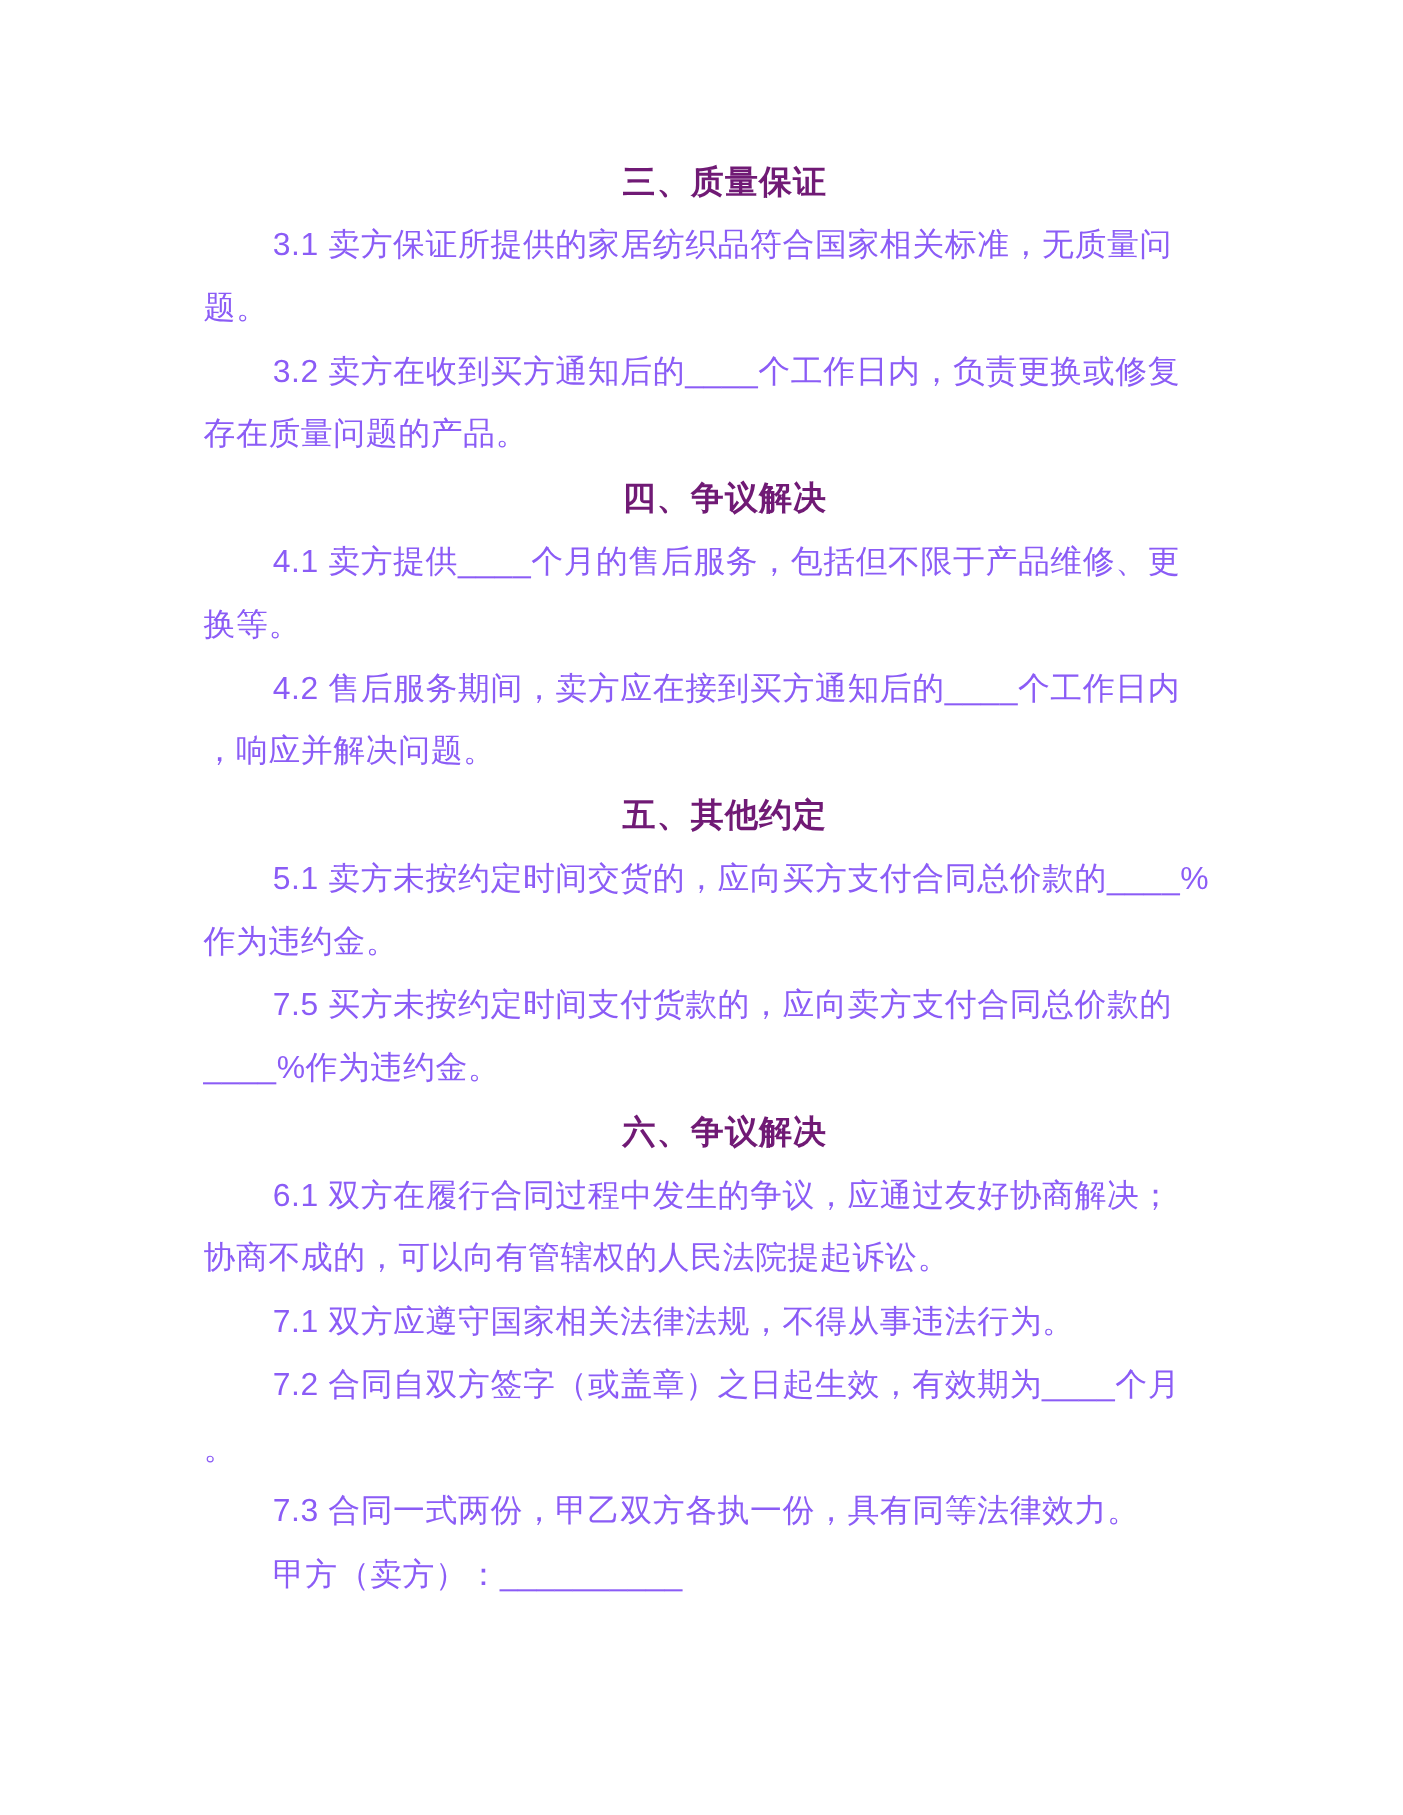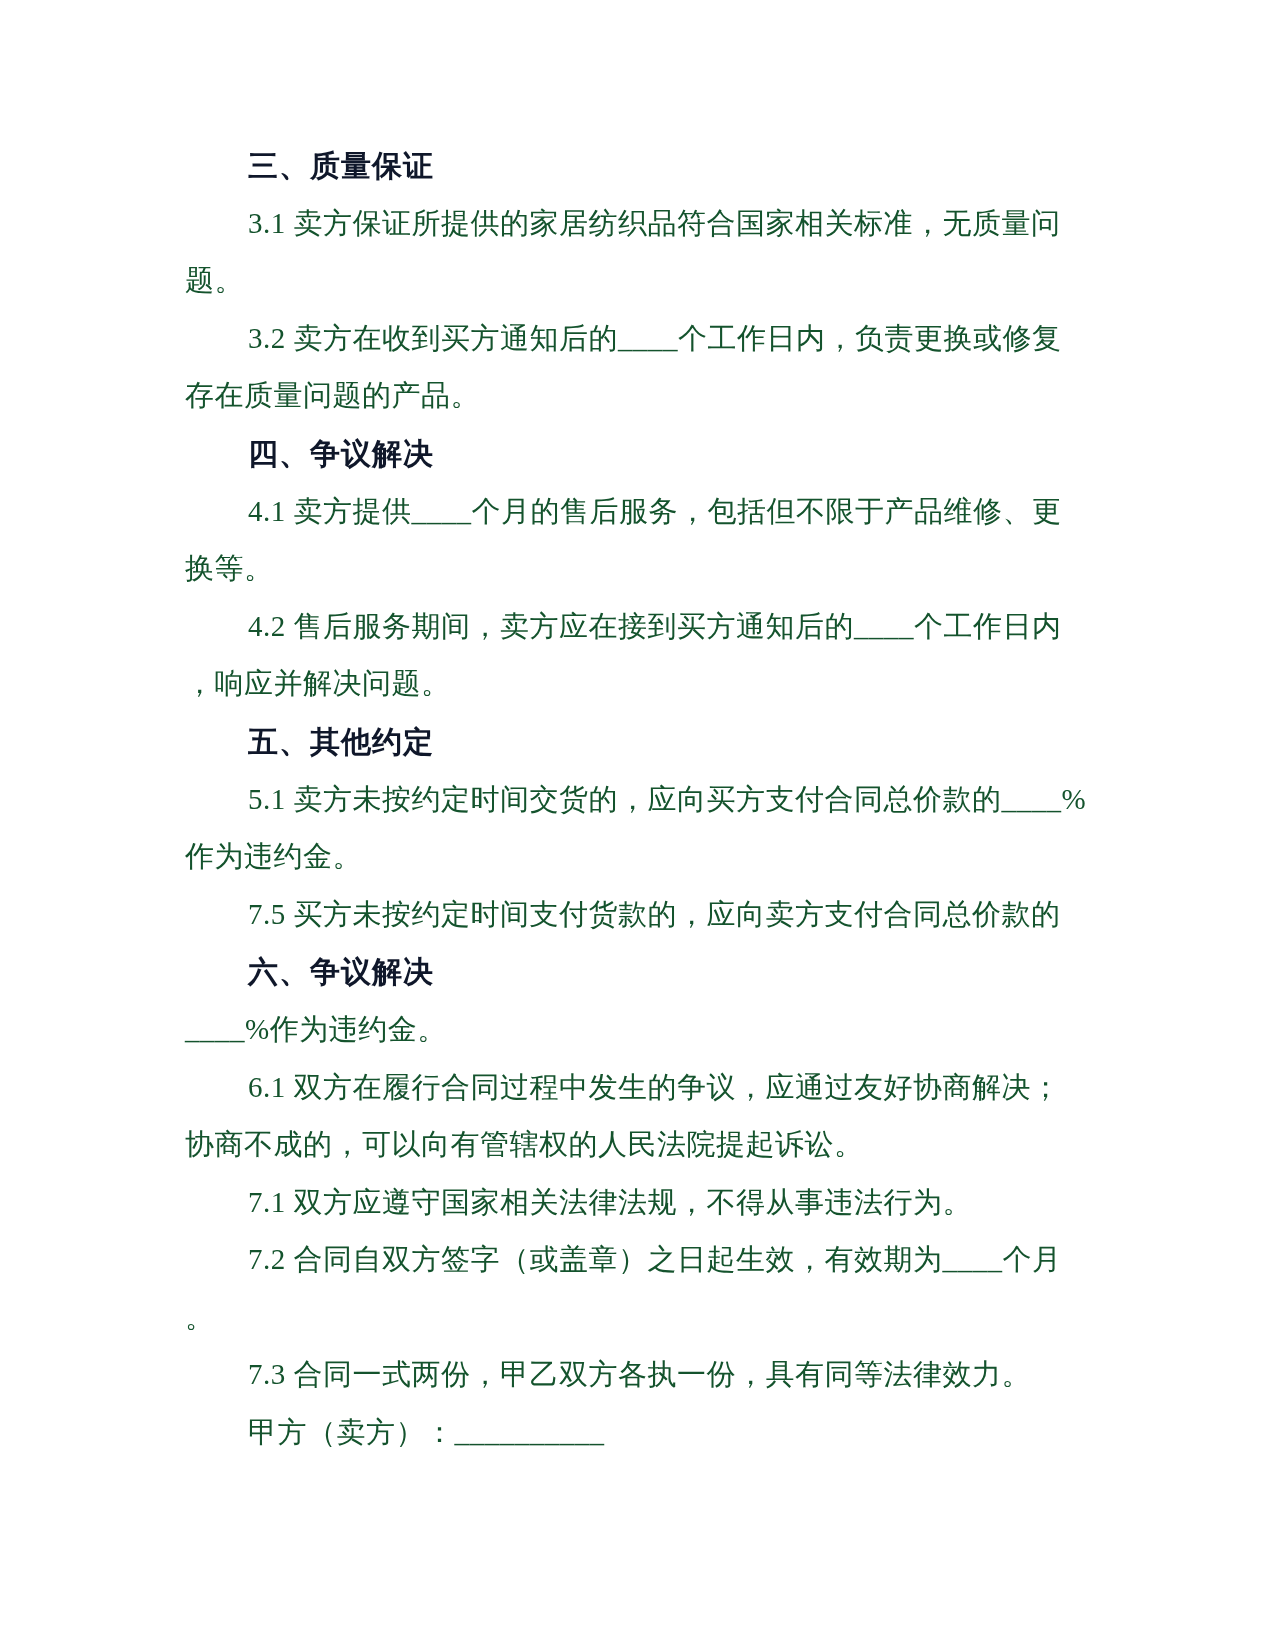--- a/index.html
+++ b/index.html
@@ -14,36 +14,37 @@
     background: #ffffff;
     overflow: hidden;
   }
   .content {
     position: absolute;
     left: 185px;
     top: 137px;
     width: 885px;
   }
   .line {
-    font-family: Liberation Serif, serif;
+    font-family: Liberation Sans, sans-serif;
     font-size: 29px;
     line-height: 57.6px;
-    color: #14532d;
+    color: #8b5cf6;
     white-space: nowrap;
     letter-spacing: 0.5px;
   }
   .line.indent {
     padding-left: 63px;
   }
   .line.heading {
     font-family: "Liberation Sans", "DejaVu Sans", sans-serif;
     font-weight: 700;
     font-size: 30px;
-    color: #0f172a;
+    color: #701a75;
     letter-spacing: 1px;
+    text-align: center;
   }
 </style>
 </head>
 <body>
 
 <div class="page">
   <div class="content">
       <div class="line heading indent">三、质量保证</div>
       <div class="line indent">3.1 卖方保证所提供的家居纺织品符合国家相关标准，无质量问</div>
       <div class="line">题。</div>
@@ -51,22 +52,22 @@
       <div class="line">存在质量问题的产品。</div>
       <div class="line heading indent">四、争议解决</div>
       <div class="line indent">4.1 卖方提供____个月的售后服务，包括但不限于产品维修、更</div>
       <div class="line">换等。</div>
       <div class="line indent">4.2 售后服务期间，卖方应在接到买方通知后的____个工作日内</div>
       <div class="line">，响应并解决问题。</div>
       <div class="line heading indent">五、其他约定</div>
       <div class="line indent">5.1 卖方未按约定时间交货的，应向买方支付合同总价款的____%</div>
       <div class="line">作为违约金。</div>
       <div class="line indent">7.5 买方未按约定时间支付货款的，应向卖方支付合同总价款的</div>
+      <div class="line">____%作为违约金。</div>
       <div class="line heading indent">六、争议解决</div>
-      <div class="line">____%作为违约金。</div>
       <div class="line indent">6.1 双方在履行合同过程中发生的争议，应通过友好协商解决；</div>
       <div class="line">协商不成的，可以向有管辖权的人民法院提起诉讼。</div>
       <div class="line indent">7.1 双方应遵守国家相关法律法规，不得从事违法行为。</div>
       <div class="line indent">7.2 合同自双方签字（或盖章）之日起生效，有效期为____个月</div>
       <div class="line">。</div>
       <div class="line indent">7.3 合同一式两份，甲乙双方各执一份，具有同等法律效力。</div>
       <div class="line indent">甲方（卖方）：__________</div>
     </div>
 </div>
 

